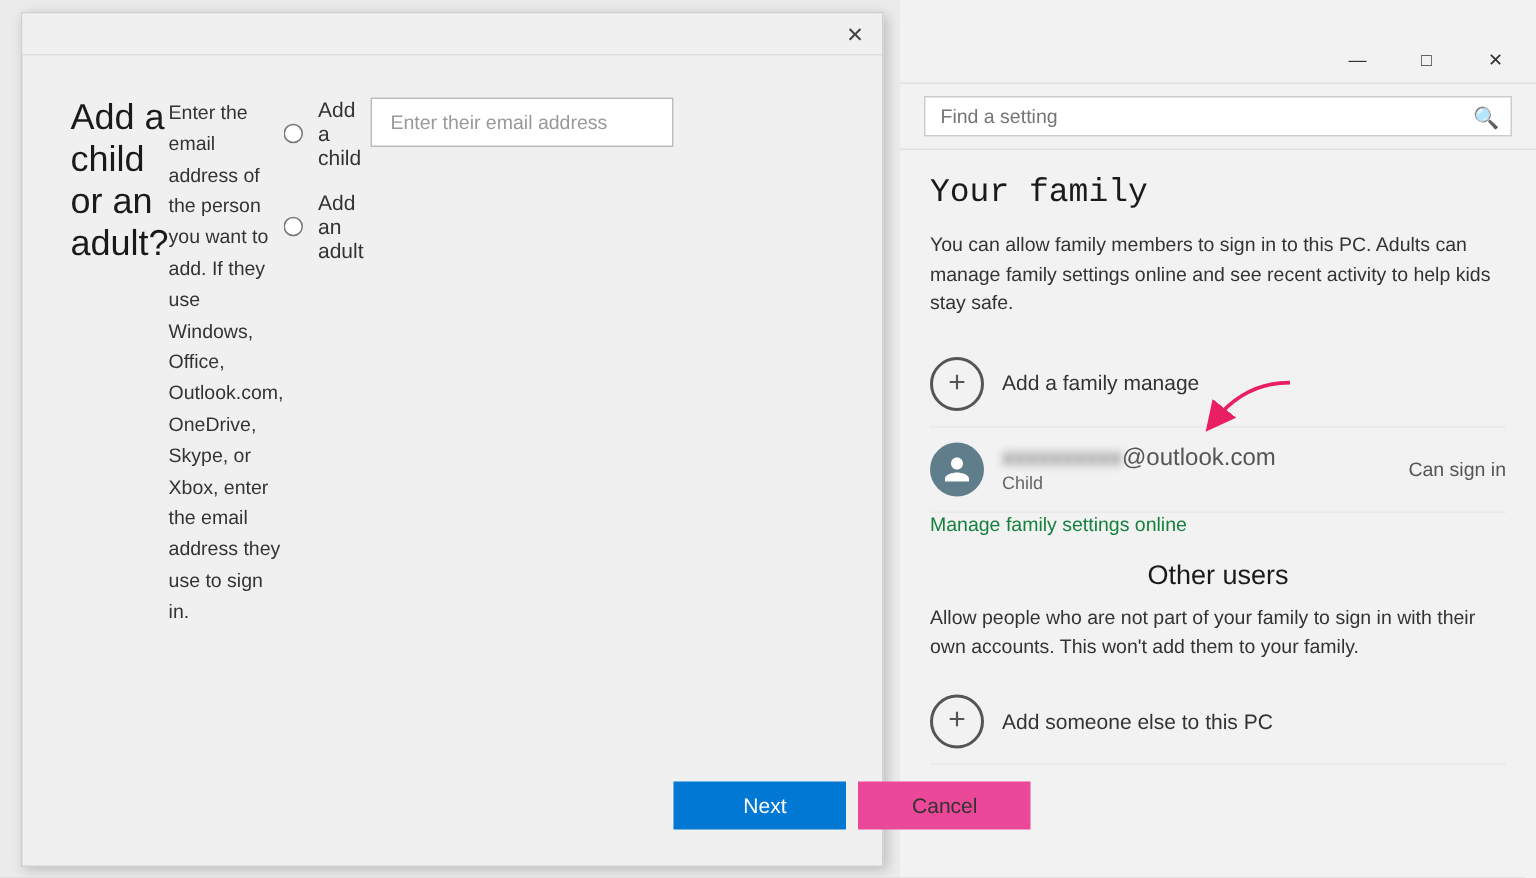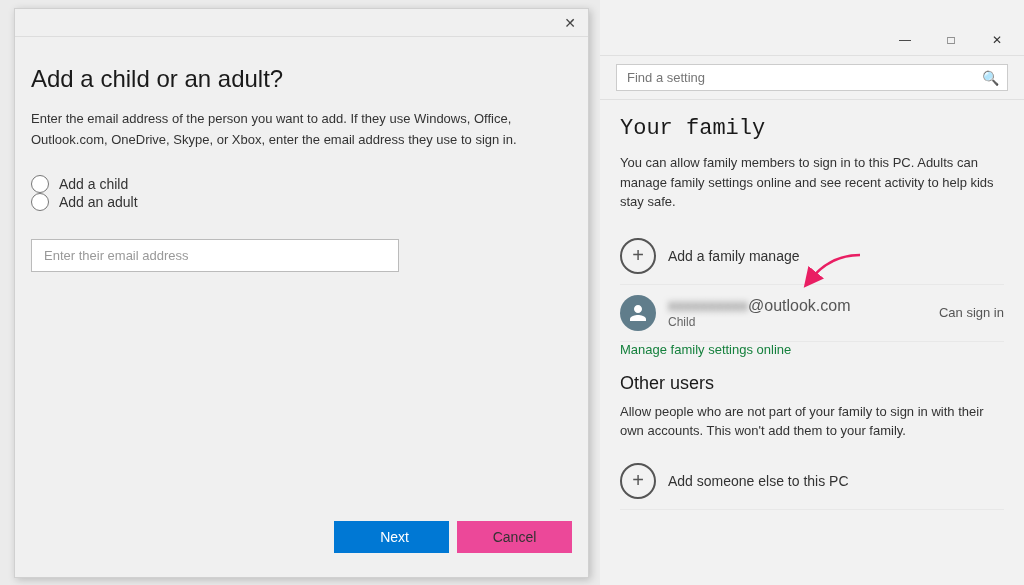--- a/index.html
+++ b/index.html
@@ -158,20 +158,21 @@
       cursor: pointer;
       margin: 0 0;
       display: block;
     }
 
     .settings-section-title {
       font-size: 18px;
       font-weight: 300;
       color: #1a1a1a;
       margin: 16px 0 8px;
+      text-align: center;
     }
 
     
     .dialog-overlay {
       position: absolute;
       left: 0;
       top: 0;
       width: 600px;
       height: 585px;
       background: #ebebeb;
@@ -208,42 +209,43 @@
       justify-content: center;
       font-size: 14px;
       cursor: pointer;
       color: #444;
       border: none;
       background: transparent;
     }
 
     .dialog-body {
       flex: 1;
-      padding: 28px 16px 20px;
-      display: flex;
-      flex-direction: column;
+      padding: 28px 32px 20px;
+      display: flex;
+      flex-direction: row;
     }
 
     .dialog-title {
       font-size: 24px;
       font-weight: 300;
       color: #1a1a1a;
       margin-bottom: 16px;
     }
 
     .dialog-desc {
       font-size: 13px;
       color: #333;
       line-height: 1.6;
       margin-bottom: 24px;
     }
 
     .radio-group {
       display: flex;
       flex-direction: column;
+      gap: 14px;
       margin-bottom: 28px;
     }
 
     .radio-item {
       display: flex;
       align-items: center;
       gap: 10px;
       cursor: pointer;
     }
 

